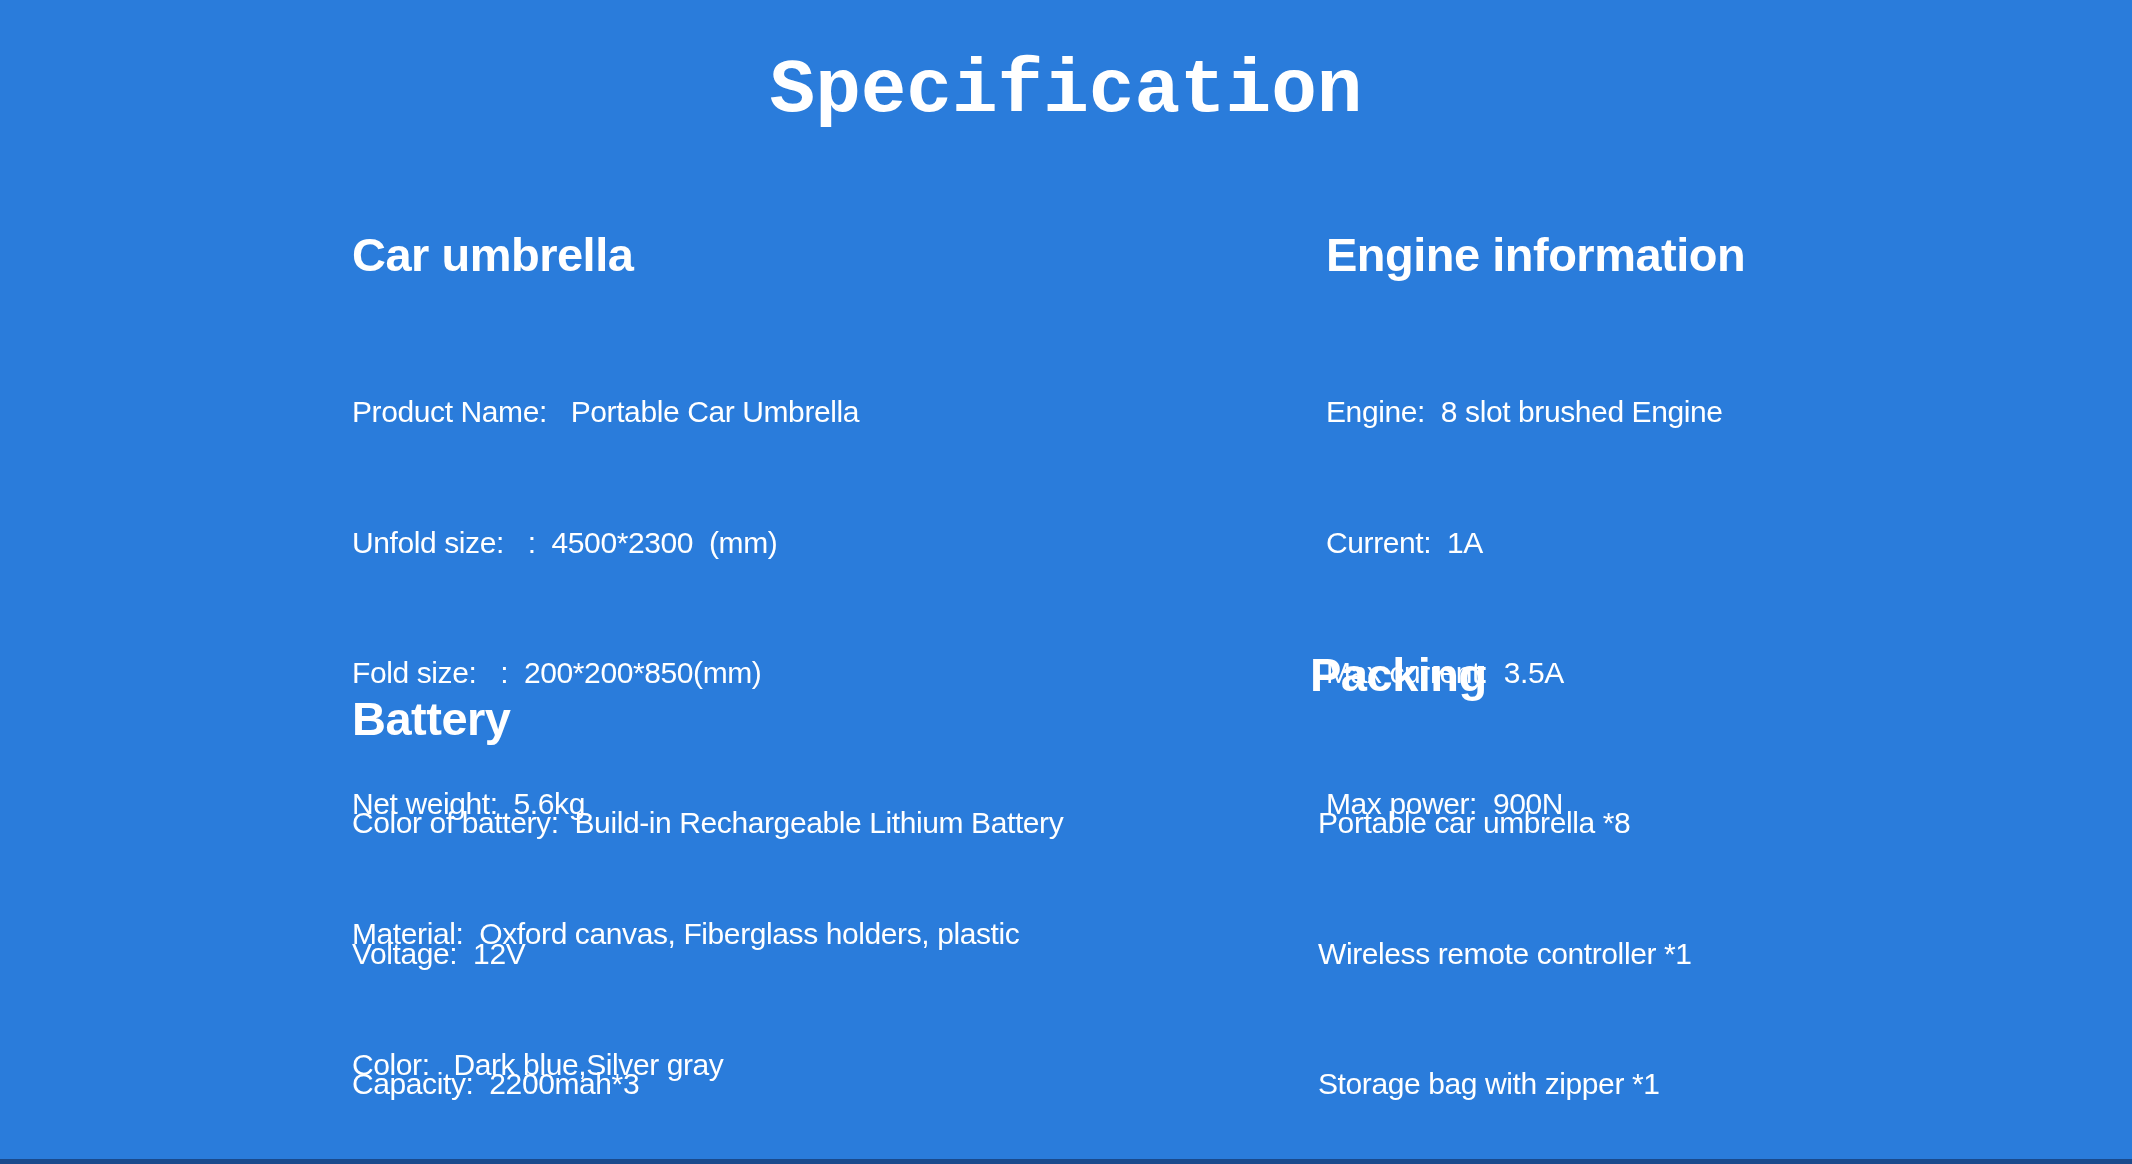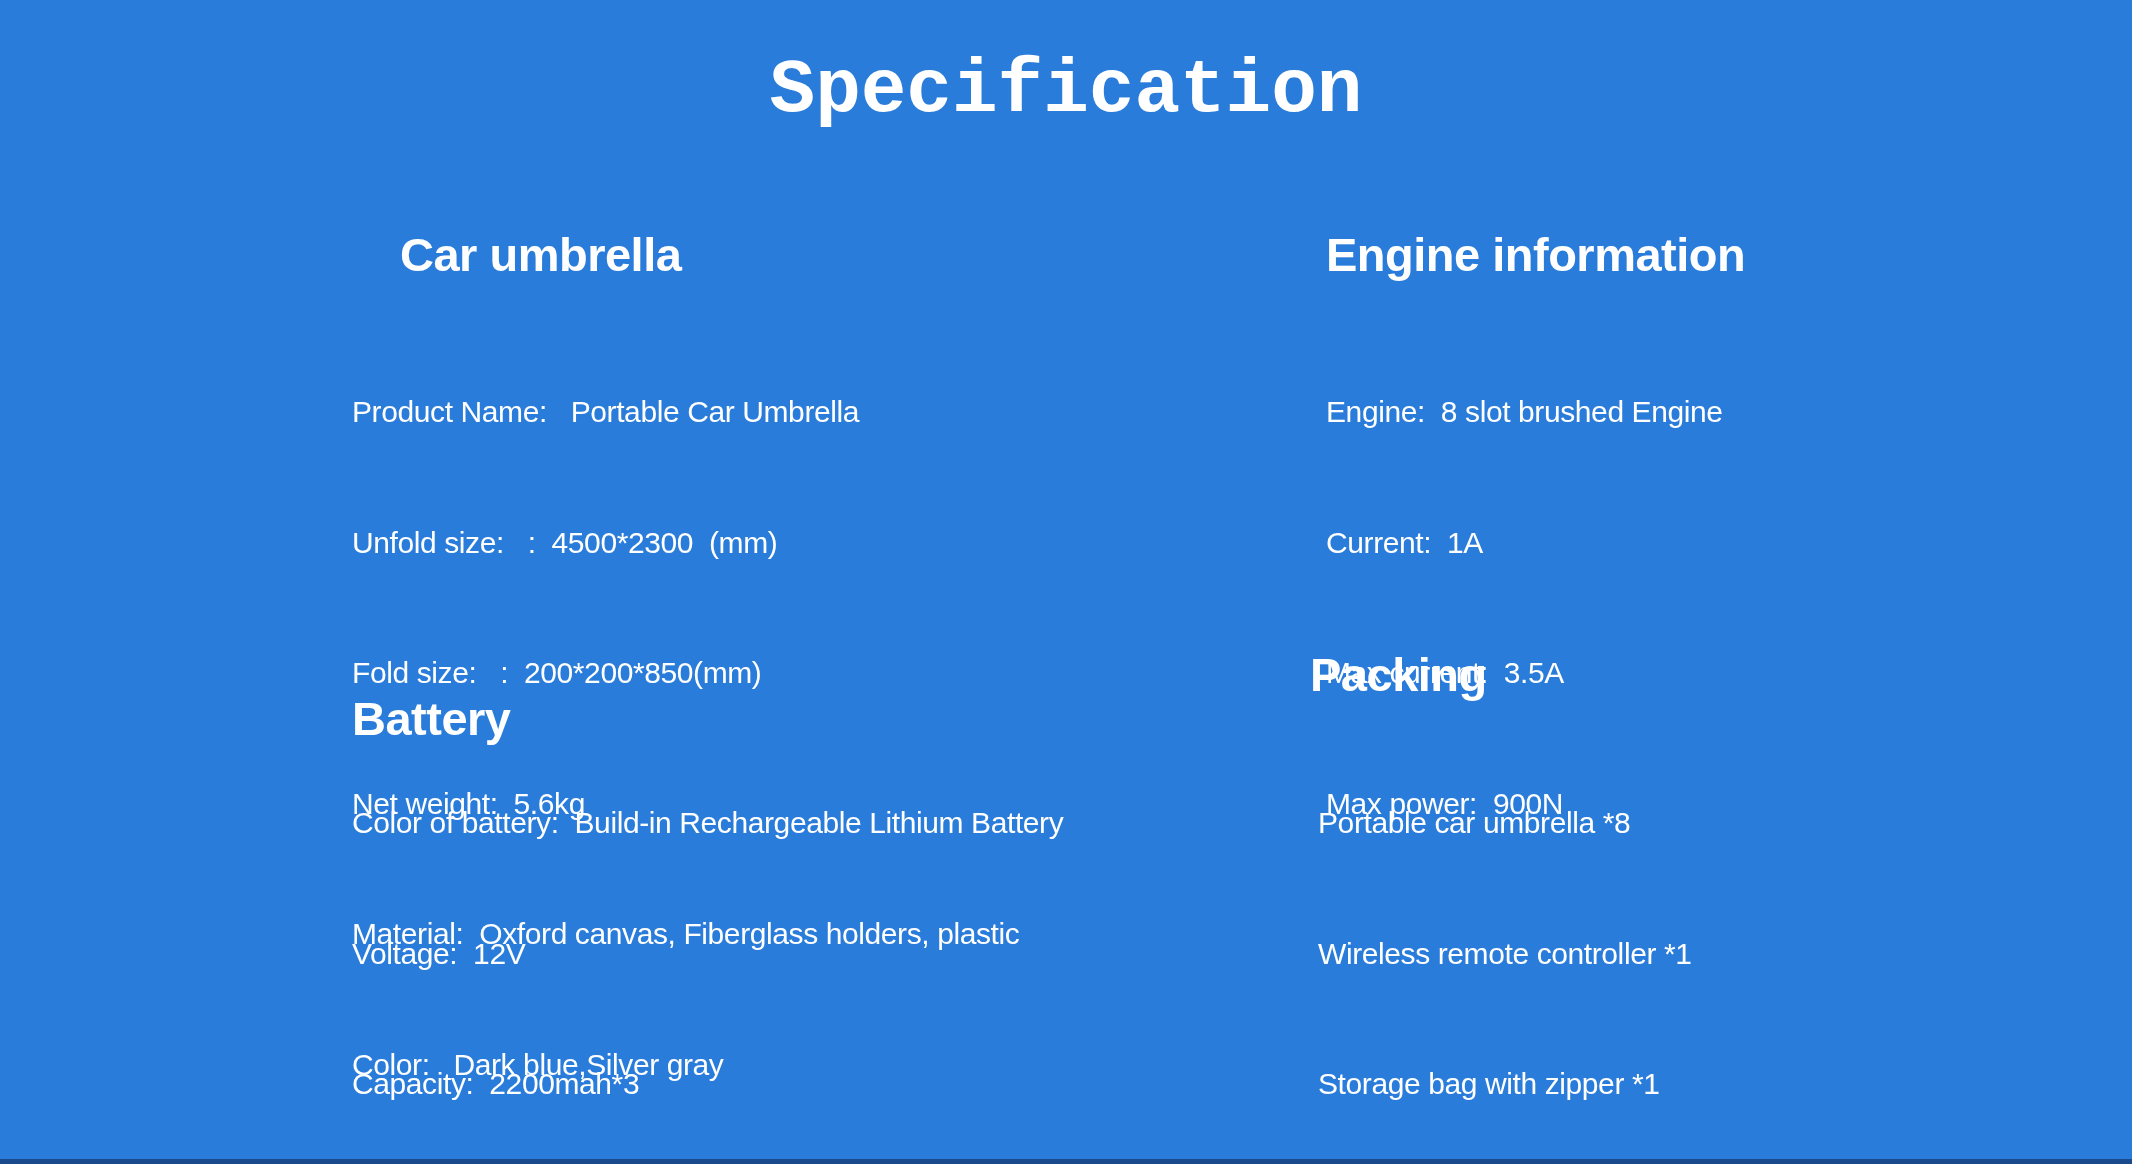--- a/index.html
+++ b/index.html
@@ -35,21 +35,21 @@
     white-space: pre;
   }
   .sec-body {
     position: absolute;
     font-size: 30px;
     font-weight: 400;
     line-height: 43.5px;
     letter-spacing: -0.4px;
     white-space: pre;
   }
-  #h-car     { left: 352px;  top: 227px; margin-left: 48px; }
+  #h-car     { left: 352px;  top: 227px; }
   #b-car     { left: 352px;  top: 303px; }
   #h-engine  { left: 1326px; top: 227px; }
   #b-engine  { left: 1326px; top: 303px; }
   #h-battery { left: 352px;  top: 647px; margin-top: 44px; }
   #b-battery { left: 352px;  top: 714px; }
   #h-packing { left: 1310px; top: 647px; }
   #b-packing { left: 1318px; top: 714px; }
   .bottom-bar {
     position: absolute;
     left: 0;

